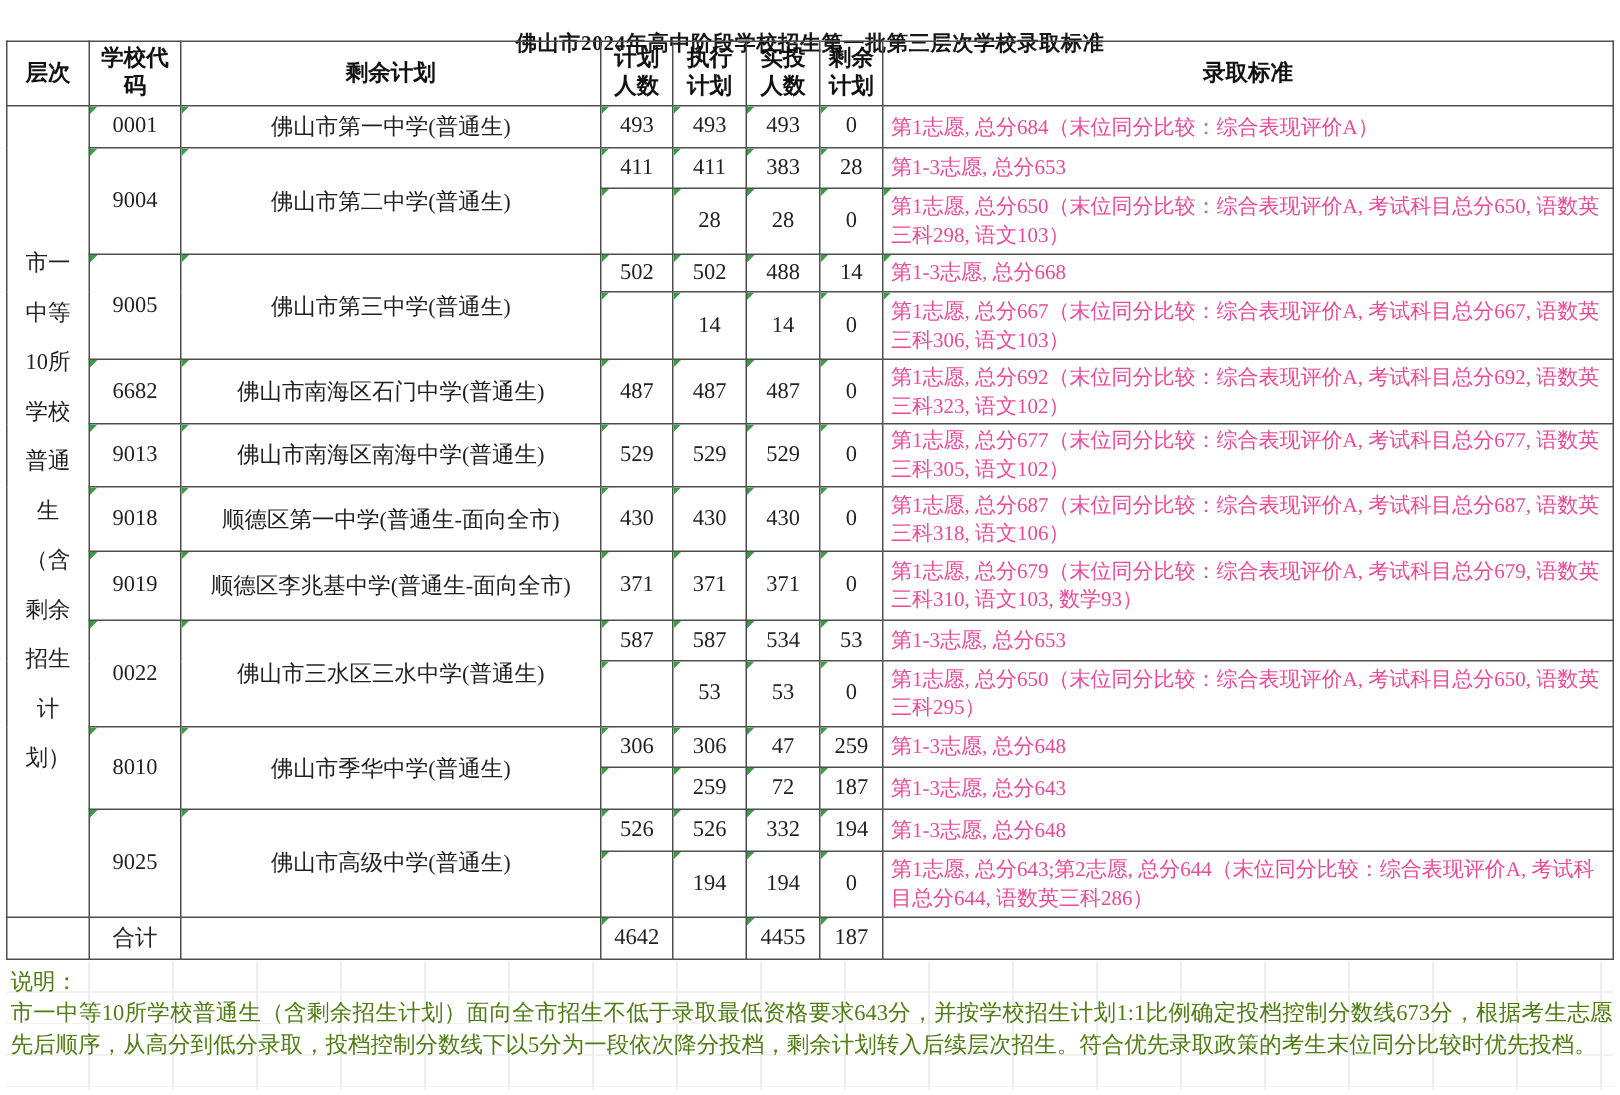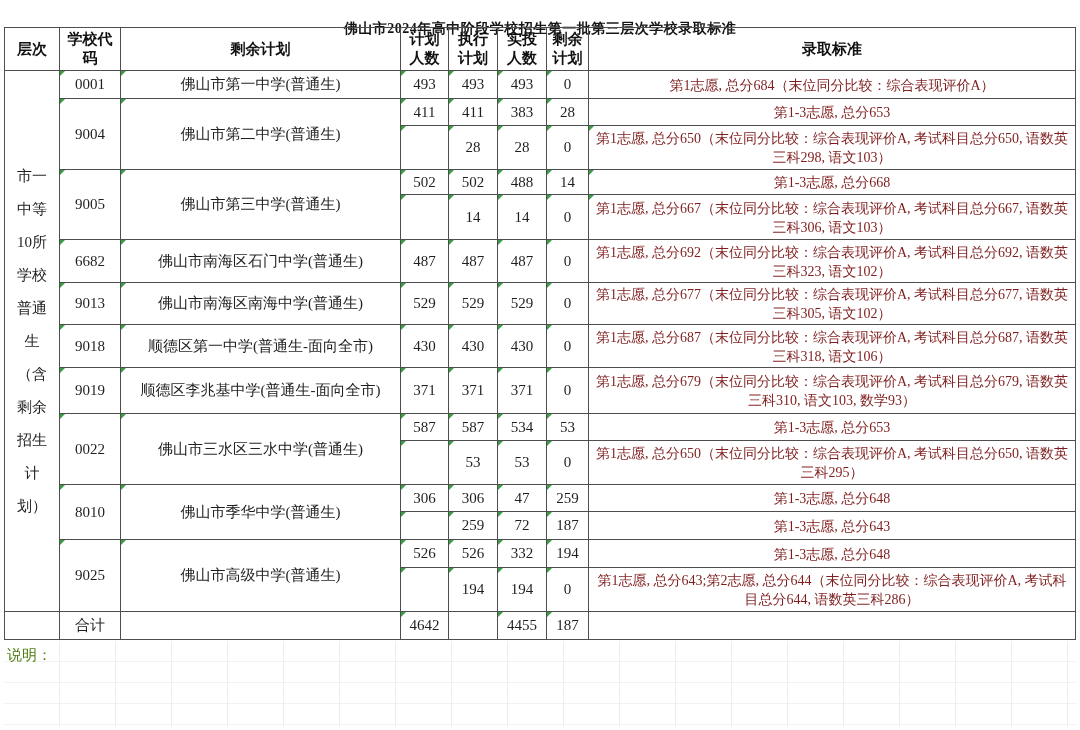--- a/index.html
+++ b/index.html
@@ -33,22 +33,22 @@
   .adm th {
     font-weight: bold; text-align: center; line-height: 19px; padding: 2px;
     color: #111;
   }
   td.c { text-align: center; white-space: nowrap; }
   td.level-cell {
     text-align: center; line-height: 33px; padding: 0 6px;
     white-space: normal; font-size: 15px;
   }
   td.criteria {
-    text-align: center; font-size: 14px; line-height: 19px;
-    padding: 2px 5px 1px 5px; color: #7f1d1d;
+    text-align: left; font-size: 14px; line-height: 19px;
+    padding: 2px 5px 1px 5px; color: #ec4899;
   }
   
   .gt::before {
     content: ""; position: absolute; top: 0; left: 0;
     width: 0; height: 0;
     border-top: 5px solid #3a9d44;
     border-right: 5px solid transparent;
   }
 
   .notes-grid {
@@ -230,15 +230,16 @@
         <td class="c gt">4455</td>
         <td class="c gt">187</td>
         <td class="criteria"></td>
       </tr>
     </tbody>
   </table>
 
   <div class="notes-grid"></div>
   <div class="notes">
     <span class="notes-label">说明：</span>
+    <span class="notes-body">市一中等10所学校普通生（含剩余招生计划）面向全市招生不低于录取最低资格要求643分，并按学校招生计划1:1比例确定投档控制分数线673分，根据考生志愿先后顺序，从高分到低分录取，投档控制分数线下以5分为一段依次降分投档，剩余计划转入后续层次招生。符合优先录取政策的考生末位同分比较时优先投档。</span>
   </div>
 
 </div>
 
 </body></html>

